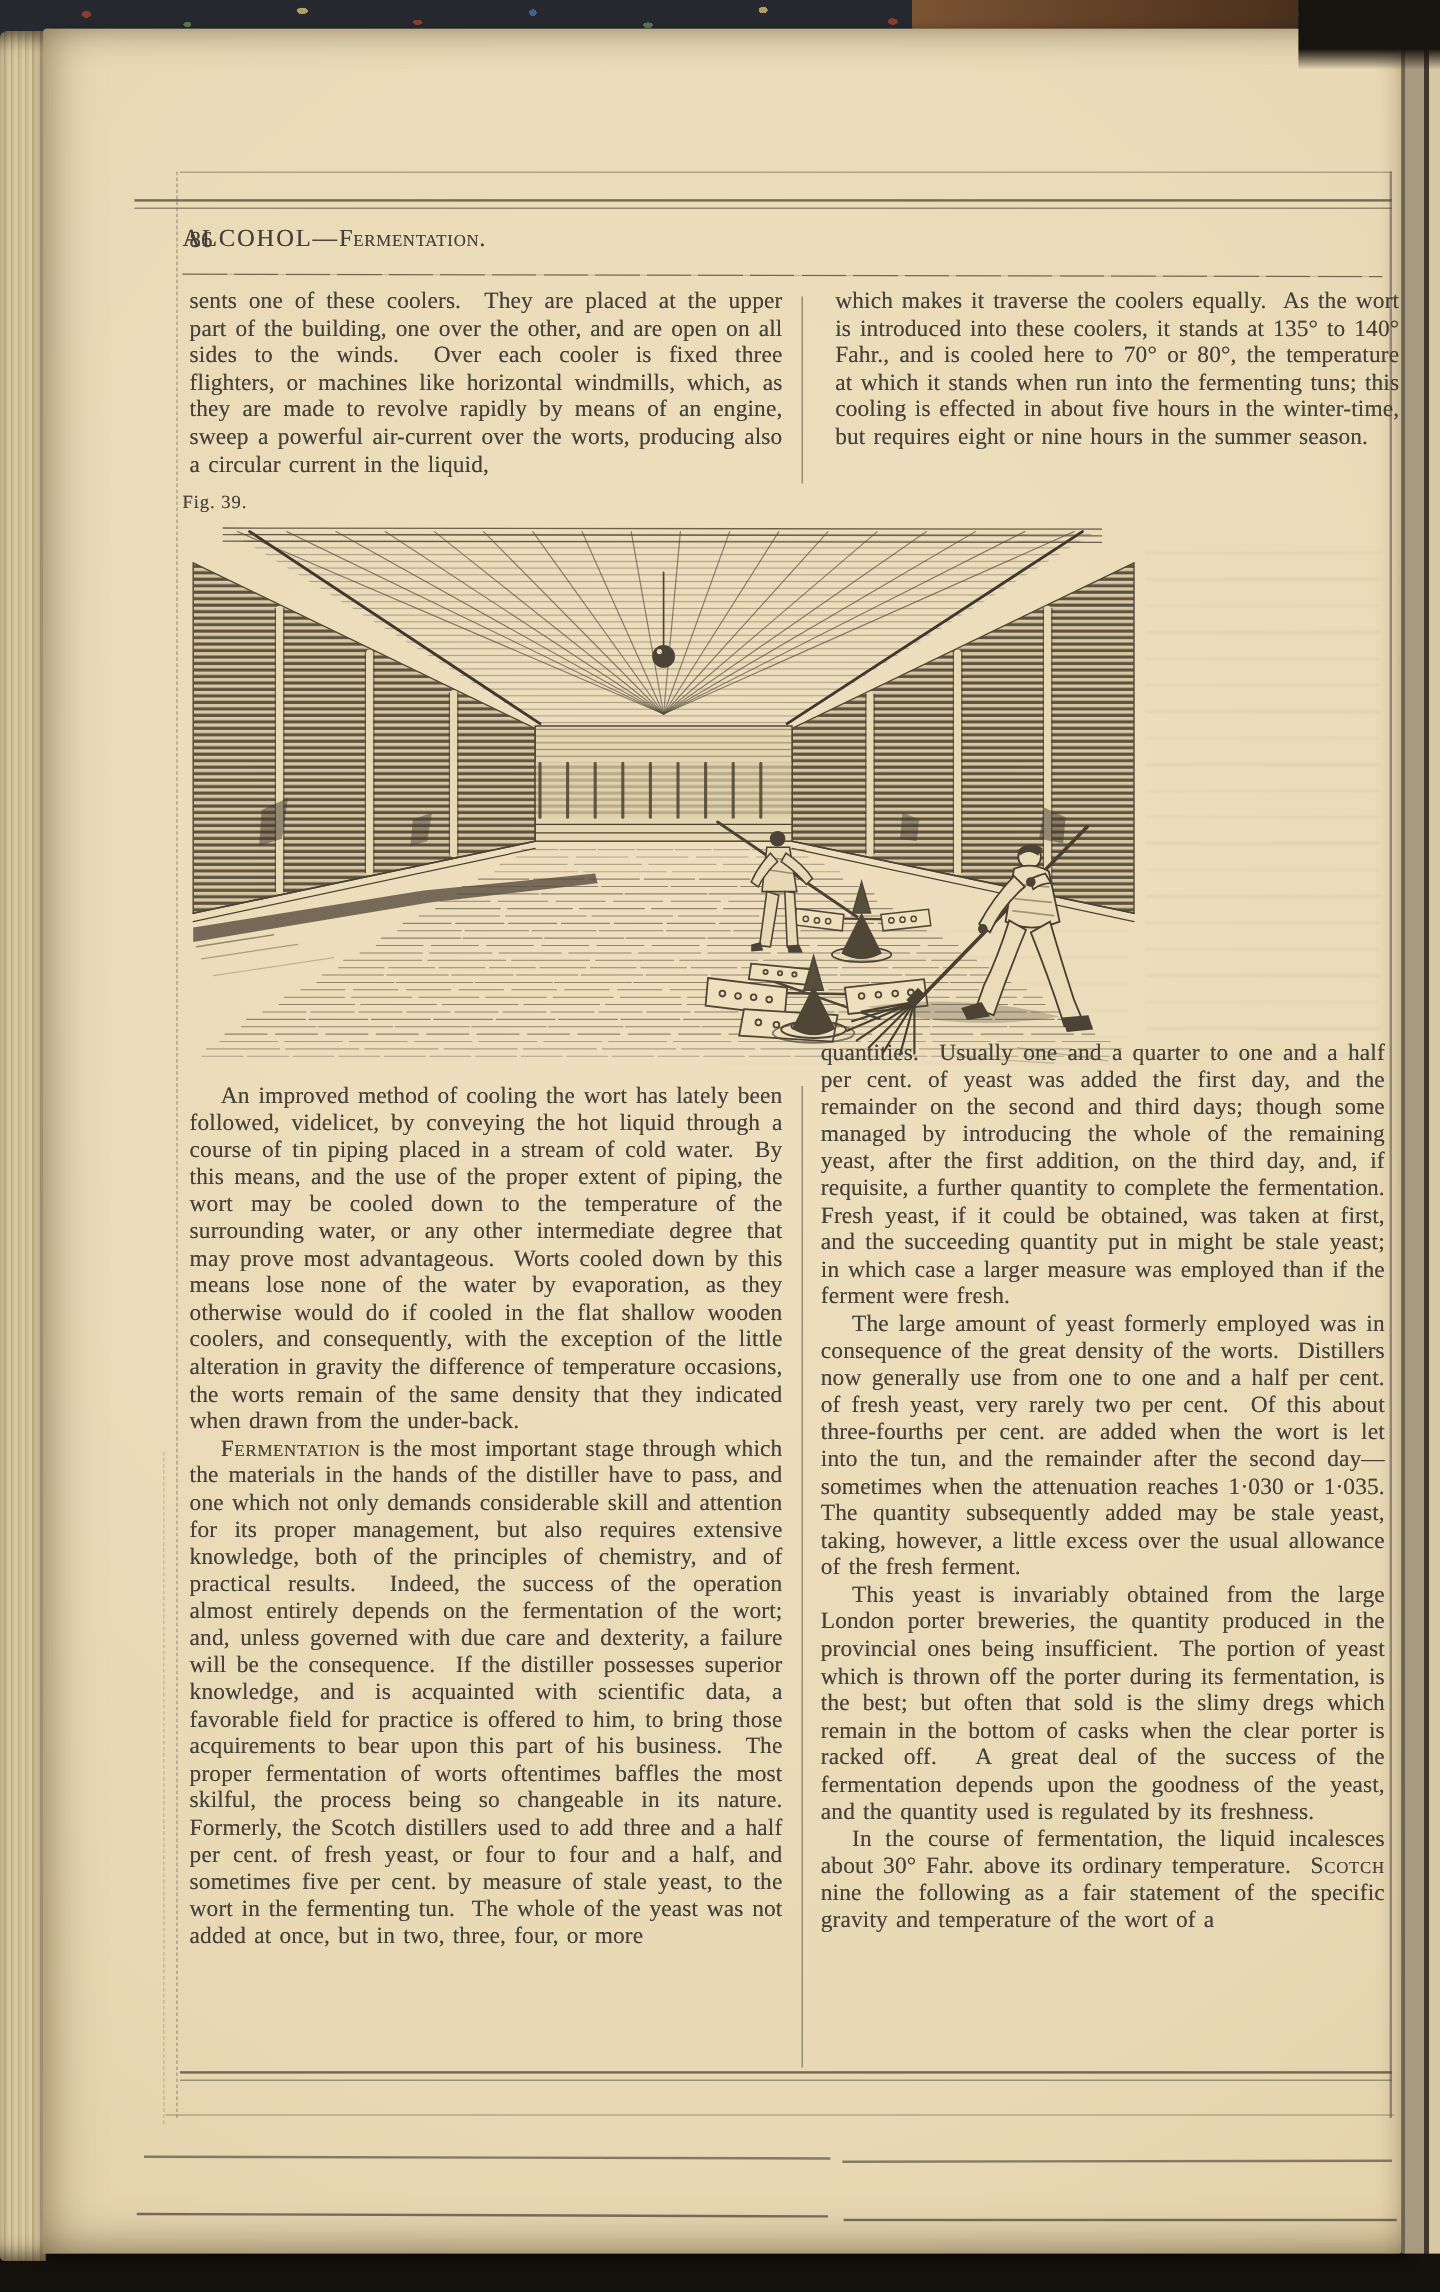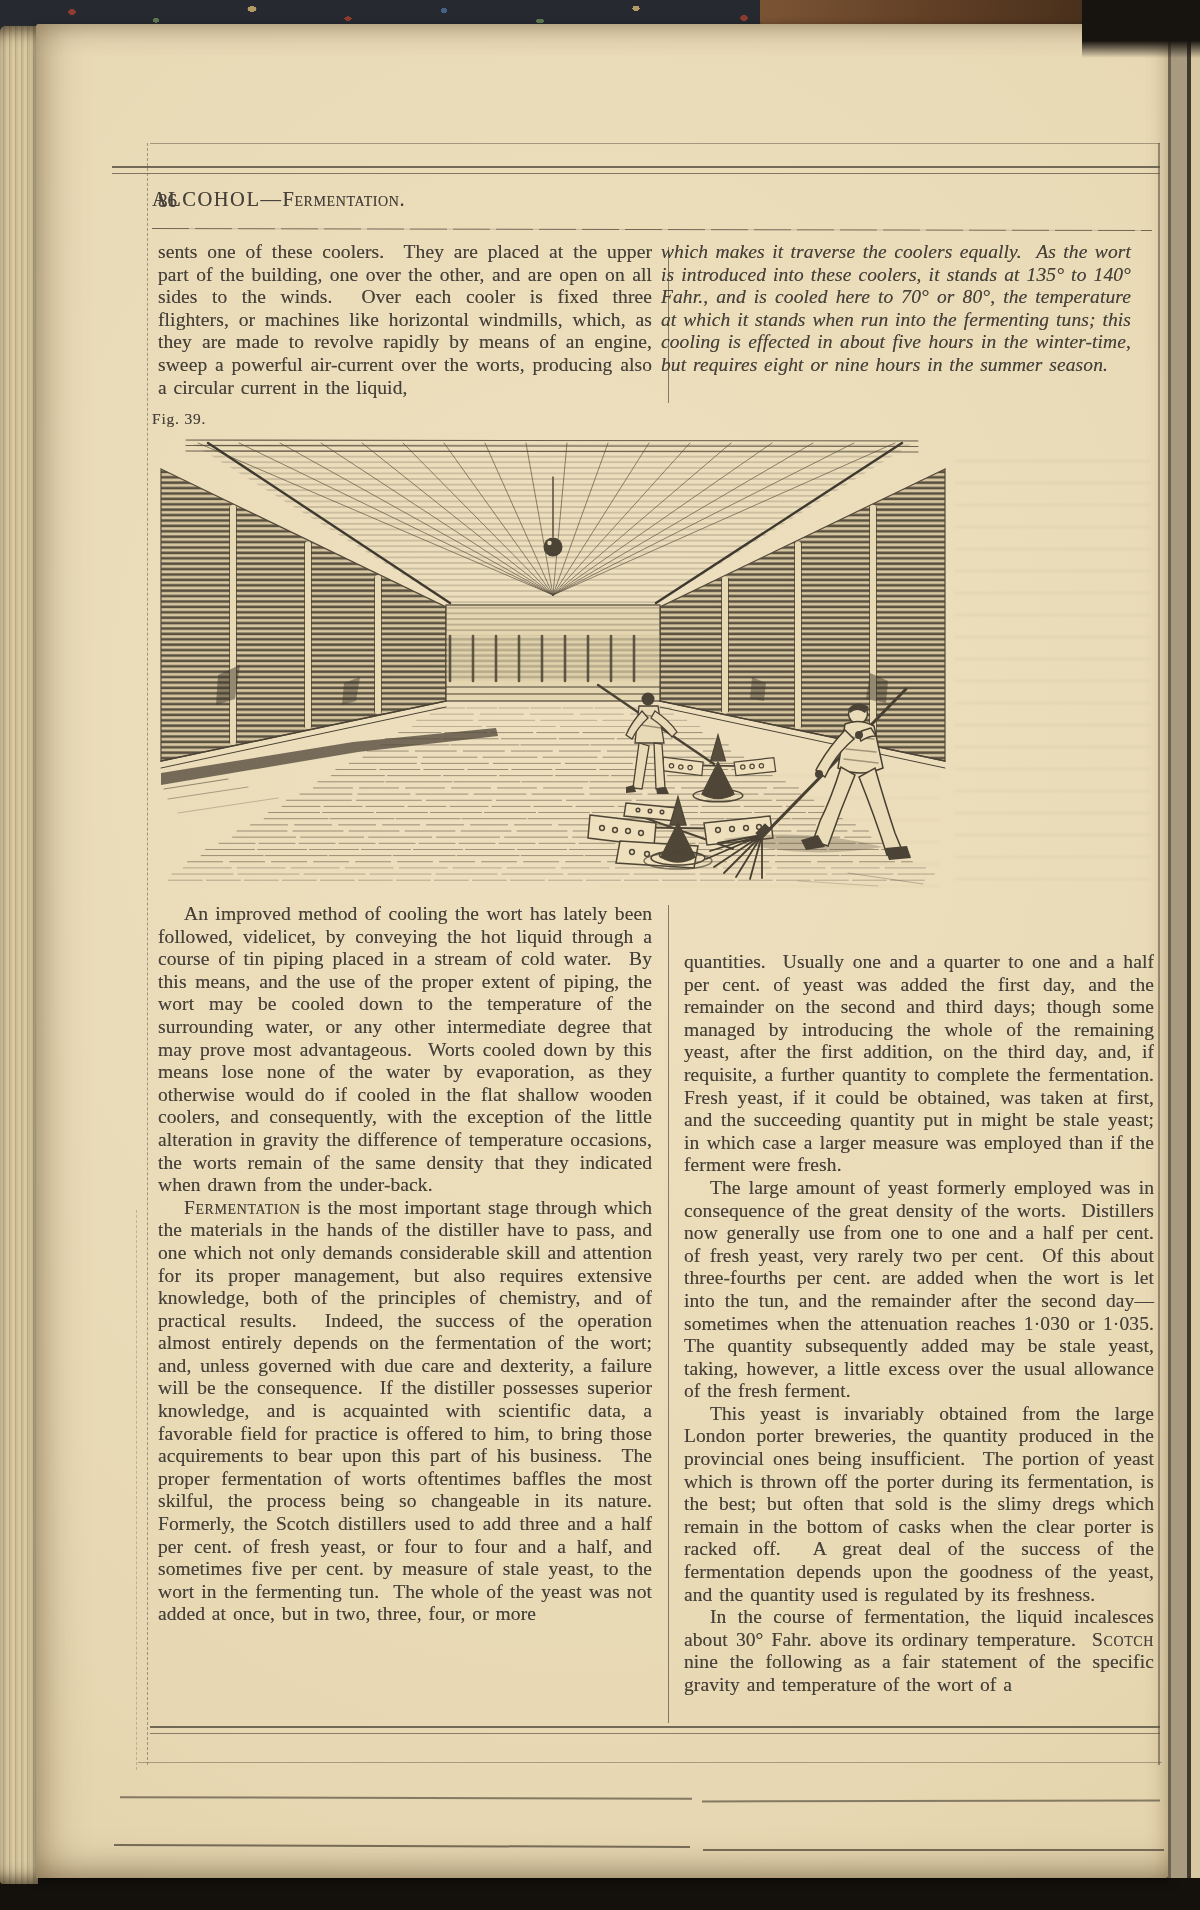--- a/index.html
+++ b/index.html
@@ -39,24 +39,24 @@
   .bleed{background:repeating-linear-gradient(0deg, rgba(120,105,80,.14) 0 2px, transparent 2px 22px);
     filter:blur(1px);}
   
   .ink{color:#45403a;text-shadow:0 0 .5px rgba(69,63,54,.55);}
   .page-number{left:158px;top:190px;font-size:19px;}
   .running-head{left:152px;top:188px;width:1006px;font-size:20.5px;letter-spacing:1.5px;}
   .para{margin:0;text-align:justify;white-space:pre-wrap;
     font-size:19.5px;line-height:22.6px;word-spacing:1.8px;letter-spacing:.1px;}
   .indent{text-indent:26px;}
   .col-topleft{left:158px;top:241px;width:494px;}
-  .col-topright{left:661px;top:241px;width:470px;font-style:italic;}
+  .col-topright{left:696px;top:241px;width:470px;}
   .fig-caption{left:152px;top:410px;width:1006px;text-align:left;font-size:15.5px;letter-spacing:.8px;}
   .colblock-left{left:158px;top:903px;width:494px;}
-  .colblock-right{left:684px;top:951px;width:470px;}
+  .colblock-right{left:684px;top:867px;width:470px;}
   .seg-i{}
   .seg-sc{font-variant:small-caps;letter-spacing:.6px;}
   #engraving{left:158px;top:437px;width:790px;height:450px;}
 </style>
 </head>
 <body>
 
 <div class="canvas">
 
   <div class="abs marble marble-top"></div>

